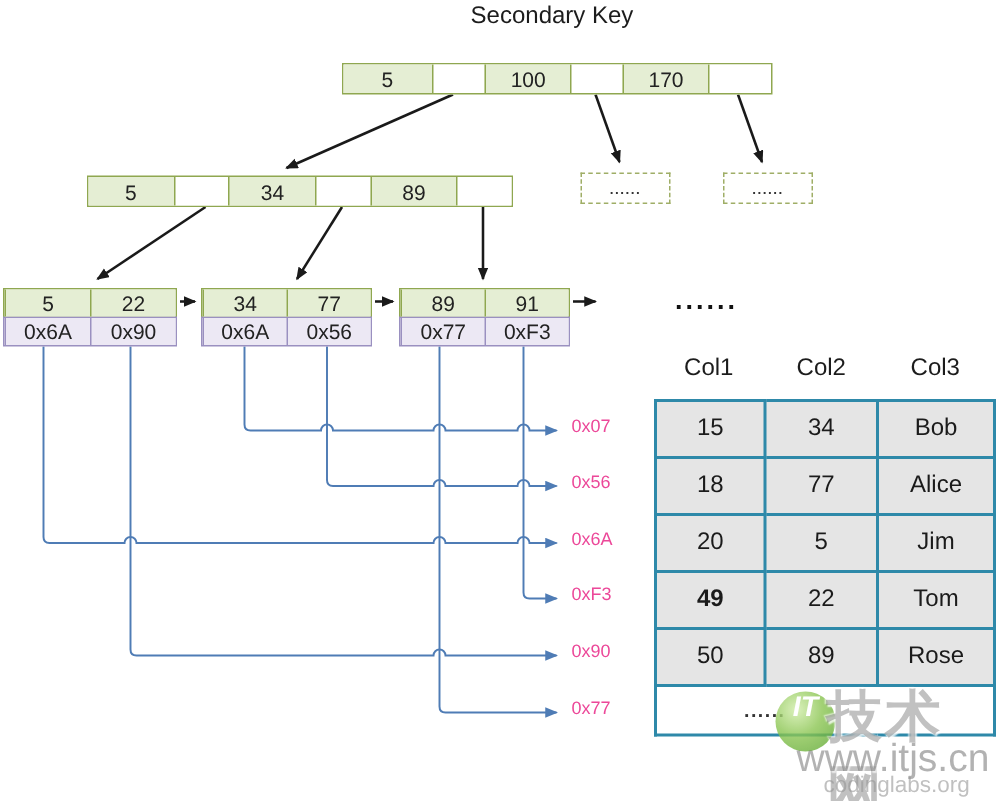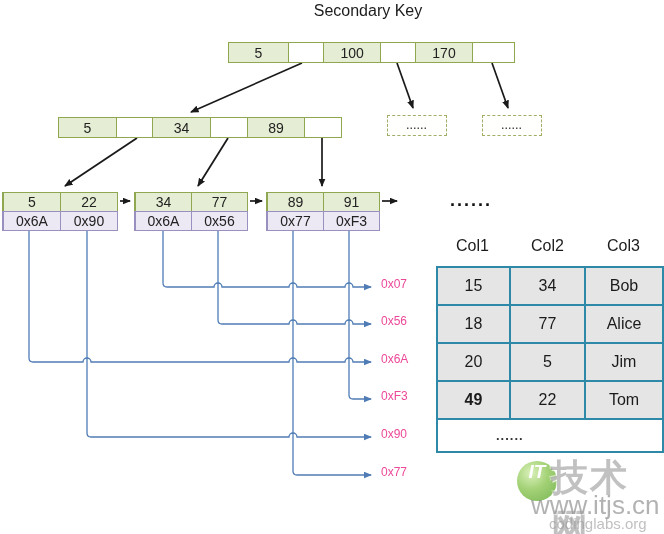--- a/index.html
+++ b/index.html
@@ -173,20 +173,25 @@
       <td style="height:38px;">20</td>
       <td>5</td>
       <td>Jim</td>
     </tr>
     <tr>
       <td style="height:38px;font-weight:bold;">49</td>
       <td>22</td>
       <td>Tom</td>
     </tr>
     <tr>
+      <td style="height:38px;">50</td>
+      <td>89</td>
+      <td>Rose</td>
+    </tr>
+    <tr>
       <td class="footer" colspan="3" style="height:33px;">......</td>
     </tr>
   </tbody>
 </table>
 
 <div class="abs wm wm-circle">
   <span>IT</span>
 </div>
 <div class="abs wm wm-name">技术网</div>
 <div class="abs wm wm-url">www.itjs.cn</div>

